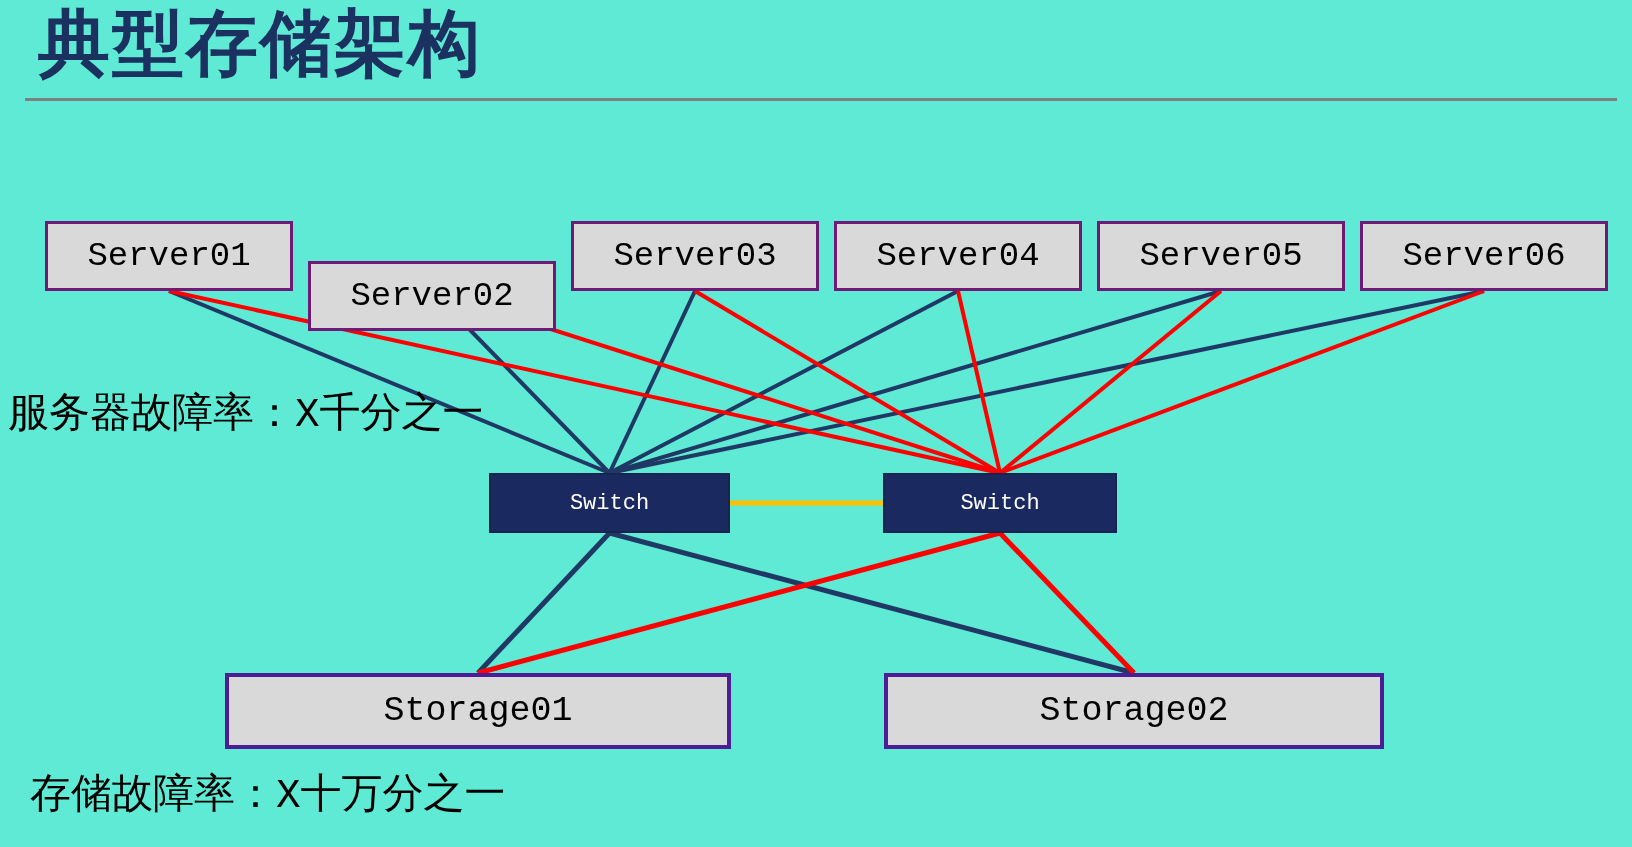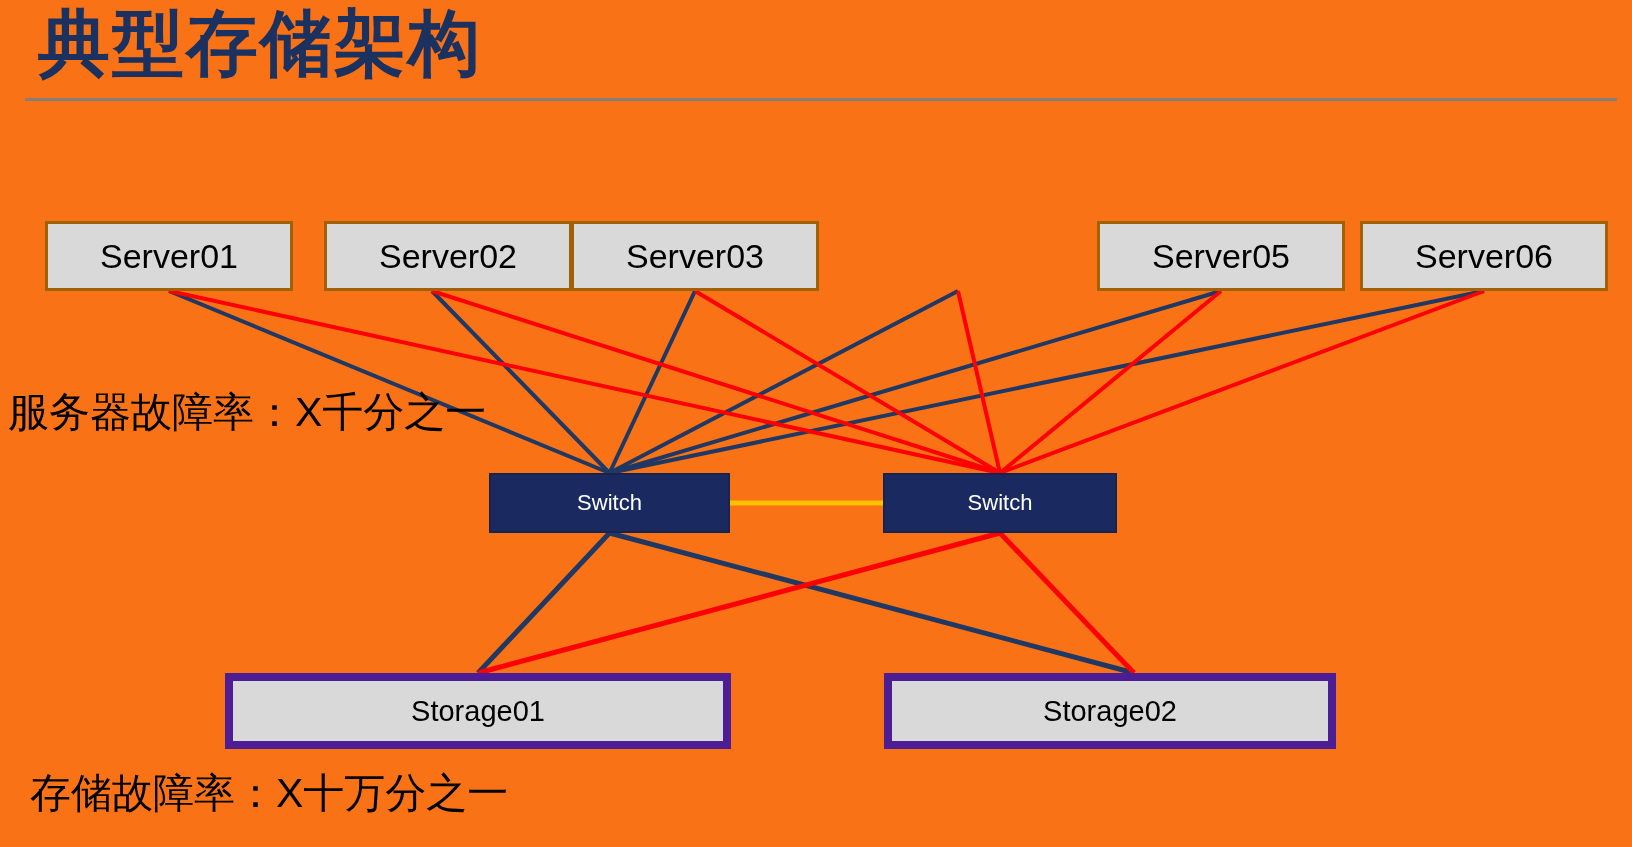--- a/index.html
+++ b/index.html
@@ -1,22 +1,22 @@
 <!DOCTYPE html>
 <html><head>
 <meta charset="utf-8">
 <style>
   html, body { margin: 0; padding: 0; background: #ffffff; }
   #slide {
     position: relative;
     width: 1632px;
     height: 847px;
-    background: #f97316;
+    background: #5eead4;
     overflow: hidden;
-    font-family: Liberation Sans, sans-serif;
+    font-family: Liberation Mono, monospace;
   }
   #slide-title {
     position: absolute;
     left: 38px; top: -4px;
     font-size: 72px;
     font-weight: bold;
     color: #1B3160;
     letter-spacing: 2px;
     white-space: nowrap;
   }
@@ -38,39 +38,39 @@
     display: flex;
     align-items: center;
     justify-content: center;
     box-sizing: border-box;
     white-space: nowrap;
   }
   .server-box {
     width: 248px; height: 70px;
     top: 221px;
     background: #D9D9D9;
-    border: 3px solid #a16207;
+    border: 3px solid #701a75;
     color: #000000;
     font-size: 34px;
   }
   .switch-box {
     top: 473px;
     height: 60px;
     background: #1A2A60;
     border: 2px solid #16244F;
     color: #ffffff;
     font-size: 22px;
   }
   .storage-box {
     top: 673px;
     height: 76px;
     background: #D9D9D9;
-    border: 8px solid #4c1d95;
+    border: 4px solid #4c1d95;
     color: #000000;
-    font-size: 29px;
+    font-size: 35px;
   }
   .annotation {
     position: absolute;
     left: 8px;
     color: #000000;
     font-size: 41px;
     z-index: 2;
     white-space: nowrap;
   }
   #cluster-note {
@@ -105,28 +105,29 @@
       <line x1="695" y1="291" x2="1000" y2="473" stroke="#FE0000" stroke-width="4"></line>
       <line x1="958" y1="291" x2="1000" y2="473" stroke="#FE0000" stroke-width="4"></line>
       <line x1="1221" y1="291" x2="1000" y2="473" stroke="#FE0000" stroke-width="4"></line>
       <line x1="1484" y1="291" x2="1000" y2="473" stroke="#FE0000" stroke-width="4"></line>
       <line x1="1000" y1="533" x2="478" y2="673" stroke="#FE0000" stroke-width="5"></line>
       <line x1="1000" y1="533" x2="1134" y2="673" stroke="#FE0000" stroke-width="5"></line>
       <line x1="730" y1="503" x2="883" y2="503" stroke="#FFC000" stroke-width="5"></line>
     </svg>
 
   <div id="node-server1" class="node server-box" style="left:45px;">Server01</div>
-  <div id="node-server2" class="node server-box" style="left:324px;">Server02</div>
+  <div id="node-server2" class="node server-box" style="left:308px;margin-top:40px;">Server02</div>
   <div id="node-server3" class="node server-box" style="left:571px;">Server03</div>
+  <div id="node-server4" class="node server-box" style="left:834px;">Server04</div>
   <div id="node-server5" class="node server-box" style="left:1097px;">Server05</div>
   <div id="node-server6" class="node server-box" style="left:1360px;">Server06</div>
 
   <div id="node-switchL" class="node switch-box" style="left:489px;width:241px;">Switch</div>
   <div id="node-switchR" class="node switch-box" style="left:883px;width:234px;">Switch</div>
 
   <div id="node-storage1" class="node storage-box" style="left:225px;width:506px;">Storage01</div>
-  <div id="node-storage2" class="node storage-box" style="left:884px;width:452px;">Storage02</div>
+  <div id="node-storage2" class="node storage-box" style="left:884px;width:500px;">Storage02</div>
 
   <div class="annotation" style="top:385px;">服务器故障率：X千分之一</div>
   <div class="annotation" style="top:766px;margin-left:22px;">存储故障率：X十万分之一</div>
 
 
 </div>
 
 </body></html>

